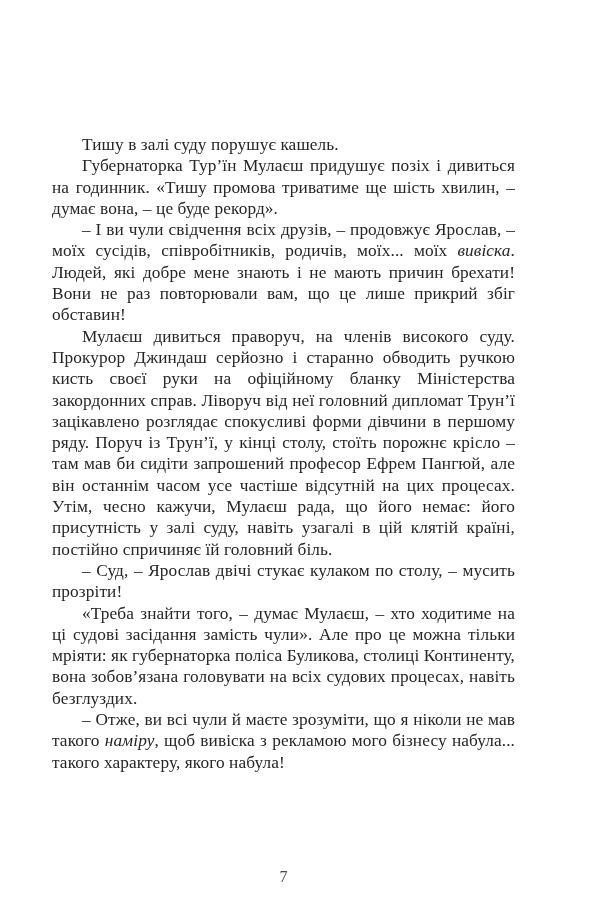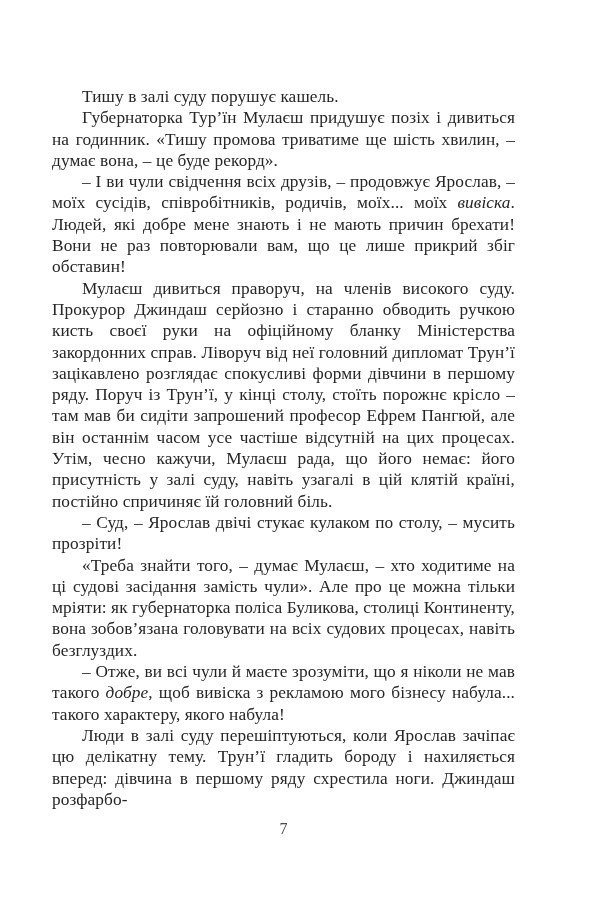--- a/index.html
+++ b/index.html
@@ -11,20 +11,21 @@
     height: 900px;
     background: #ffffff;
     overflow: hidden;
     font-family: "Liberation Serif", serif;
   }
   .page {
     position: relative;
     width: 600px;
     height: 748px;
     background: var(--bg, #ffffff);
+    margin-top: 48px;
   }
   .text-block {
     position: absolute;
     left: 52px;
     top: 86px;
     width: 463px;
     font-size: 17.3px;
     line-height: 21.3px;
     text-align: justify;
     color: var(--text, #262626);
@@ -52,17 +53,16 @@
 <body>
 
 <div class="page" style="--bg: #ffffff; --text: #262626; --pagenum: #4a4a4a;">
   <div class="text-block">
       <p><span>Тишу в залі суду порушує кашель.</span></p>
       <p><span>Губернаторка Тур’їн Мулаєш придушує позіх і дивиться на годинник. «Тишу промова триватиме ще шість хвилин, – думає вона, – це буде рекорд».</span></p>
       <p><span>– І ви чули свідчення всіх друзів, – продовжує Ярослав, – моїх сусідів, співробітників, родичів, моїх... моїх </span><span class="it">вивіска</span><span>. Людей, які добре мене знають і не мають причин брехати! Вони не раз повторювали вам, що це лише прикрий збіг обставин!</span></p>
       <p><span>Мулаєш дивиться праворуч, на членів високого суду. Прокурор Джиндаш серйозно і старанно обводить ручкою кисть своєї руки на офіційному бланку Міністерства закордонних справ. Ліворуч від неї головний дипломат Трун’ї зацікавлено розглядає спокусливі форми дівчини в першому ряду. Поруч із Трун’ї, у кінці столу, стоїть порожнє крісло – там мав би сидіти запрошений професор Ефрем Пангюй, але він останнім часом усе частіше відсутній на цих процесах. Утім, чесно кажучи, Мулаєш рада, що його немає: його присутність у залі суду, навіть узагалі в цій клятій країні, постійно спричиняє їй головний біль.</span></p>
       <p><span>– Суд, – Ярослав двічі стукає кулаком по столу, – мусить прозріти!</span></p>
       <p><span>«Треба знайти того, – думає Мулаєш, – хто ходитиме на ці судові засідання замість чули». Але про це можна тільки мріяти: як губернаторка поліса Буликова, столиці Континенту, вона зобов’язана головувати на всіх судових процесах, навіть безглуздих.</span></p>
-      <p><span>– Отже, ви всі чули й маєте зрозуміти, що я ніколи не мав такого </span><span class="it">добре</span><span>, щоб вивіска з рекламою мого бізнесу набула... такого характеру, якого набула!</span></p>
-      <p><span>Люди в залі суду перешіптуються, коли Ярослав зачіпає цю делікатну тему. Трун’ї гладить бороду і нахиляється вперед: дівчина в першому ряду схрестила ноги. Джиндаш розфарбо-</span></p>
+      <p><span>– Отже, ви всі чули й маєте зрозуміти, що я ніколи не мав такого </span><span class="it">наміру</span><span>, щоб вивіска з рекламою мого бізнесу набула... такого характеру, якого набула!</span></p>
     </div>
   <div class="page-number">7</div>
 </div>
 
 </body></html>

